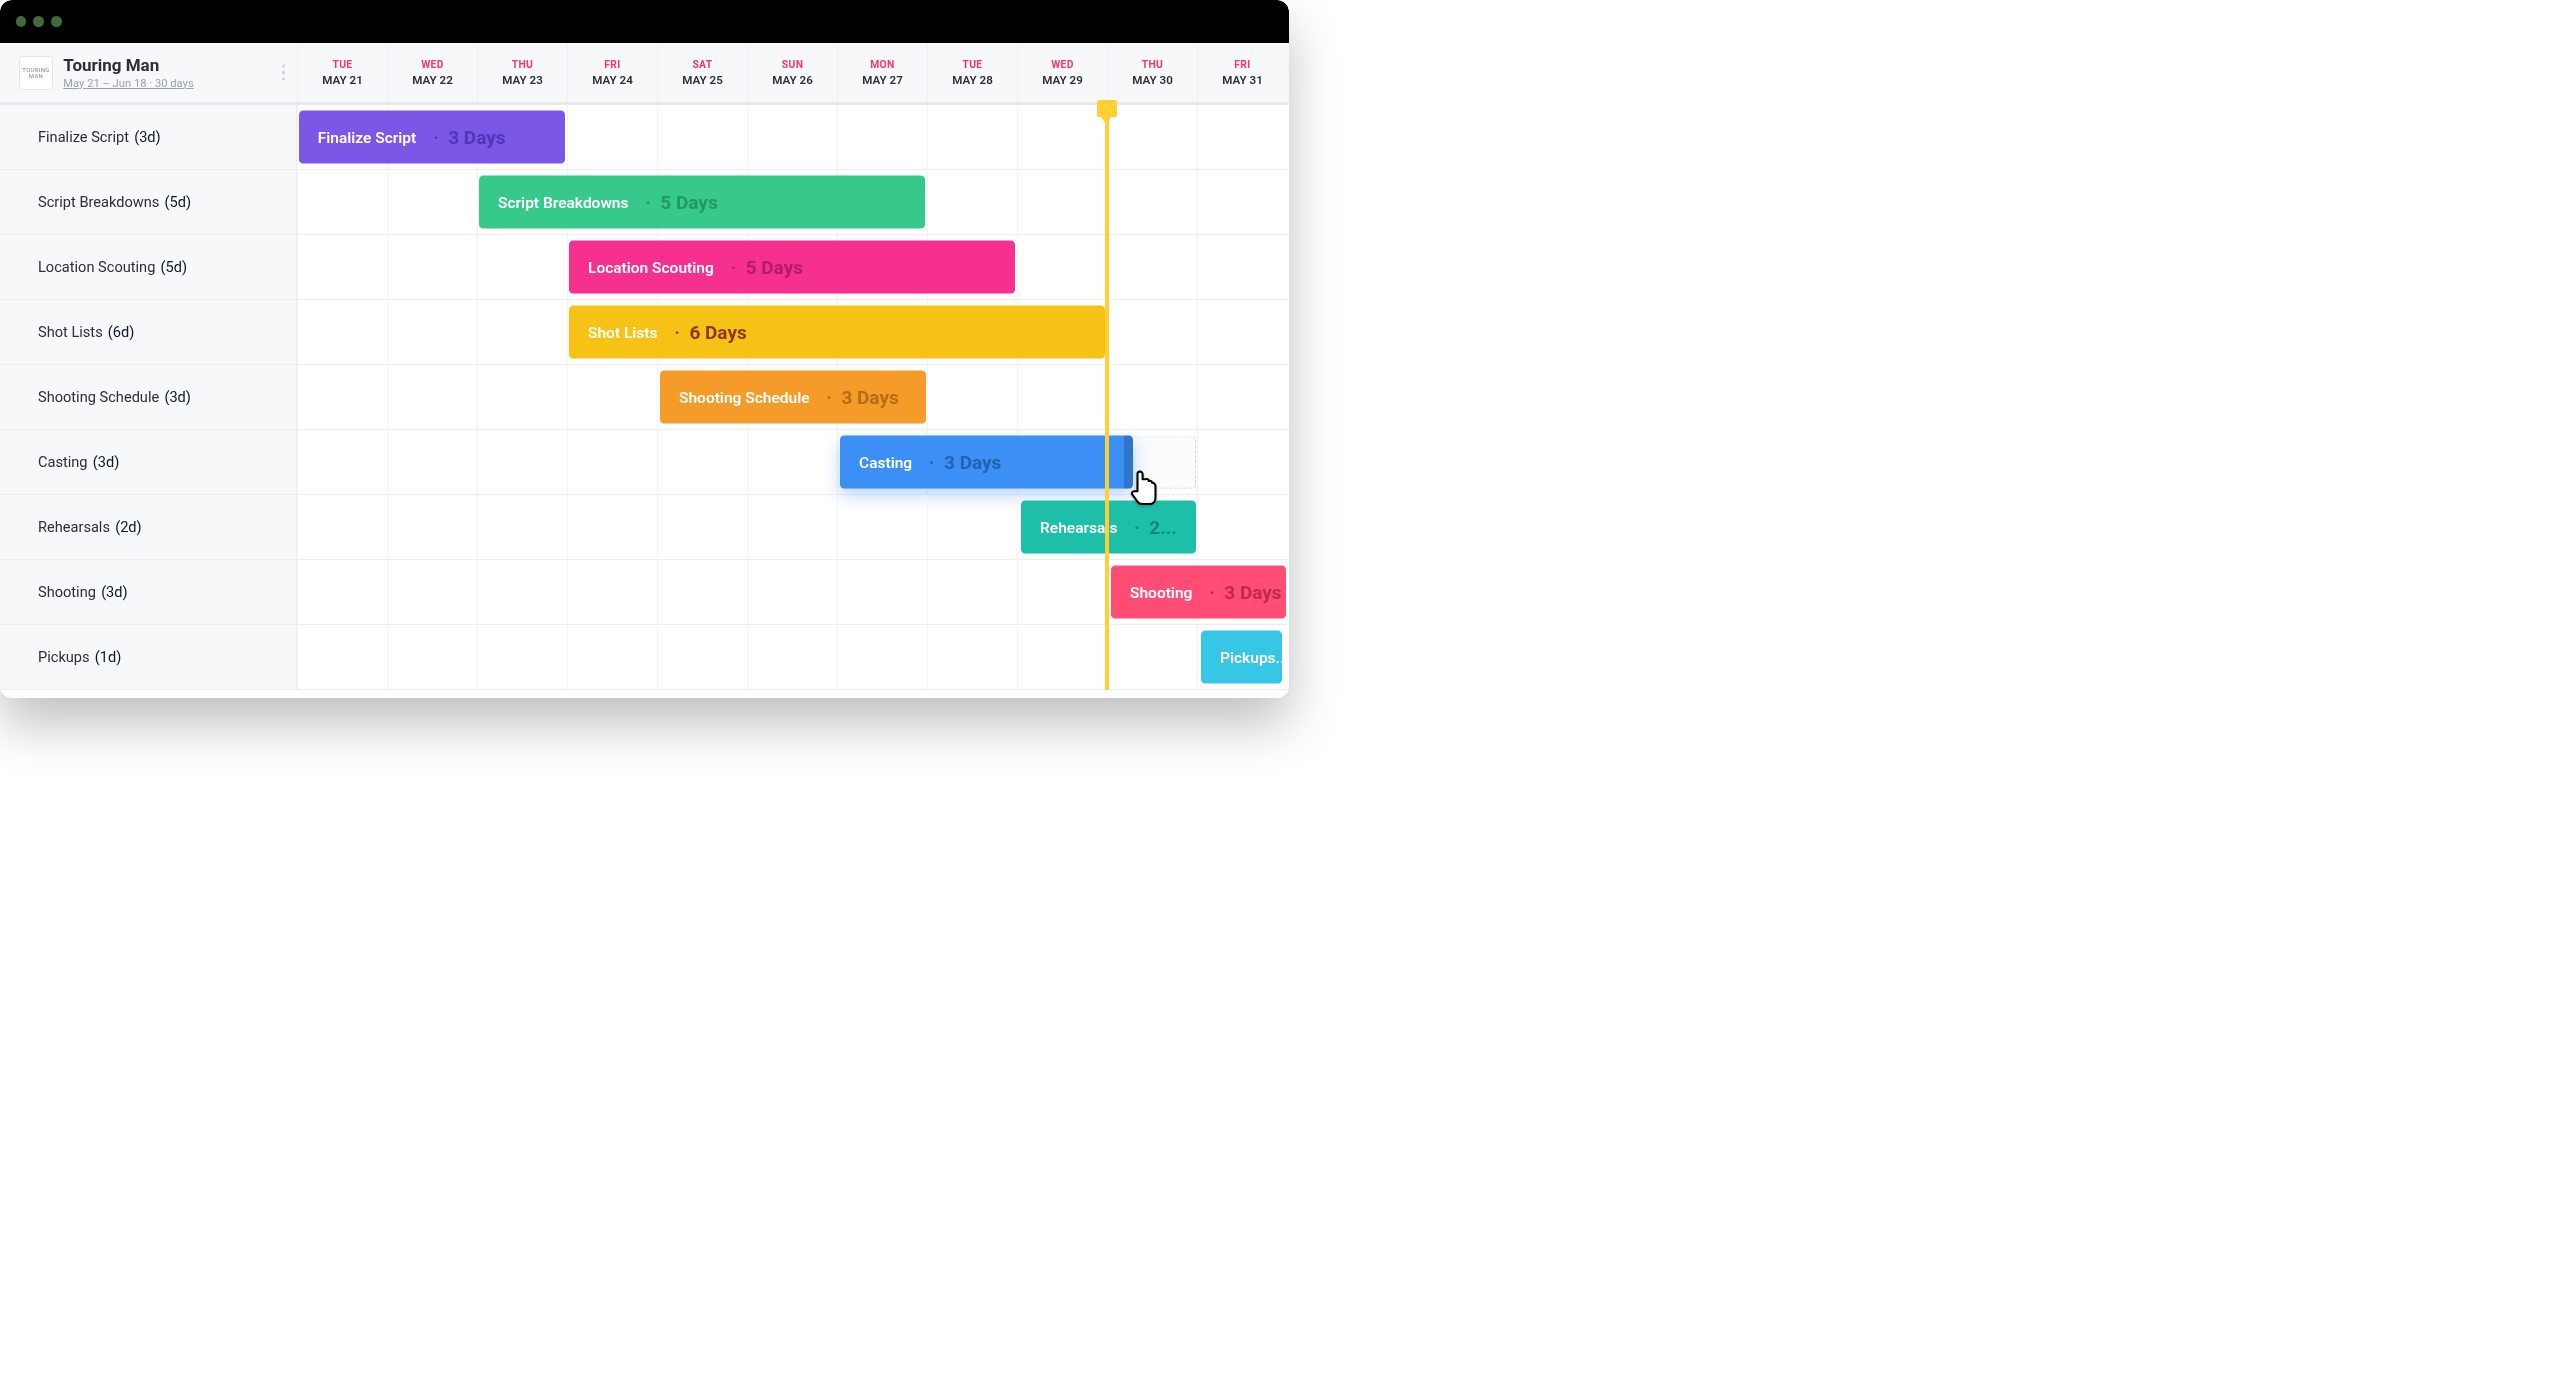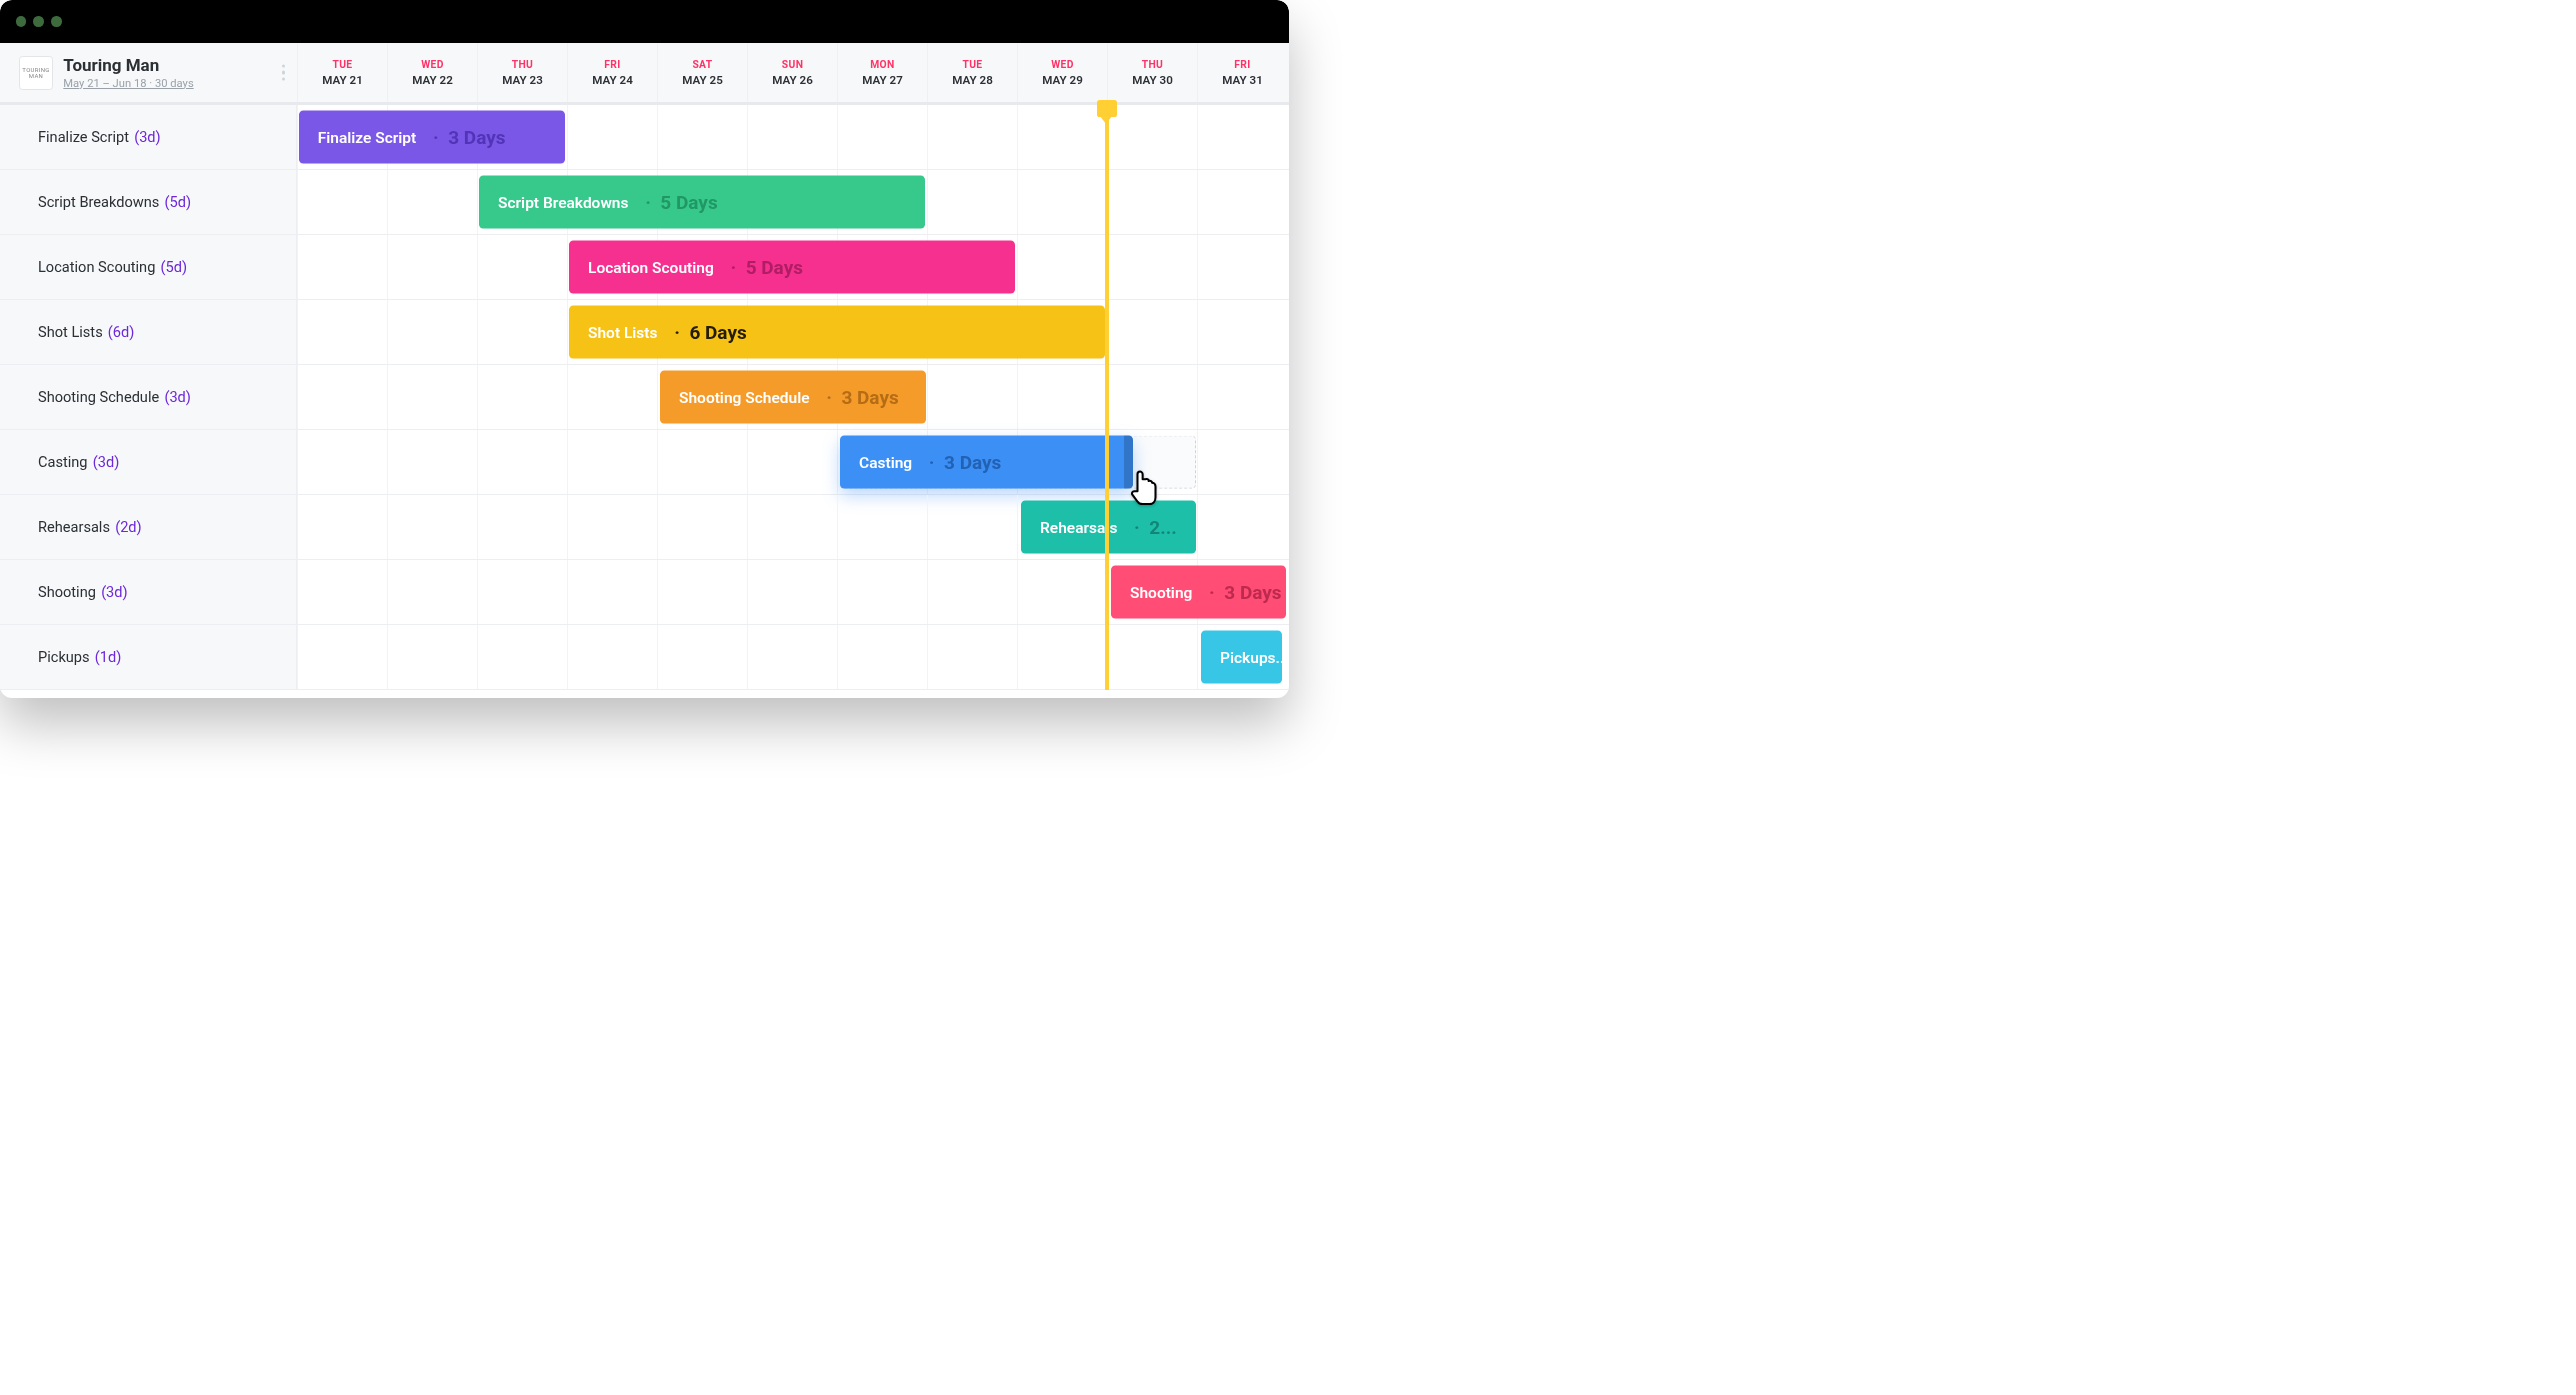--- a/index.html
+++ b/index.html
@@ -67,21 +67,21 @@
 
   
   .rows{position:relative;}
   .row{
     height:65px;display:flex;border-bottom:0.9px solid #eceef1;
   }
   .row-label{
     width:297px;background:#f6f8fa;display:flex;align-items:center;
     padding-left:38px;font-size:14.6px;color:#2c2f33;border-right:0.9px solid #eceef1;
   }
-  .row-label .dur{color:#6d28d9;margin-left:5.2px;}
+  .row-label .dur{color:#0f172a;margin-left:5.2px;}
   .row-grid{
     flex:1;display:grid;grid-template-columns:repeat(11,90px);position:relative;
   }
   .cell{border-left:0.9px solid #f1f3f5;}
 
   
   .bar{
     position:absolute;top:50%;transform:translateY(-50%);
     height:53px;border-radius:4.3px;display:flex;align-items:center;
     padding:0 19px;color:#fff;font-size:15.5px;font-weight:600;white-space:nowrap;
@@ -271,21 +271,21 @@
         <div class="cell"></div>
         <div class="cell"></div>
         <div class="cell"></div>
         <div class="cell"></div>
         <div class="cell"></div>
         <div class="cell"></div>
         <div class="cell"></div>
         <div class="cell"></div>
         <div class="bar" style="left: 272px; width: 536px; background: rgb(246, 194, 21);">
           <span>Shot Lists</span>
-          <span class="bdur" style="color: #000000;">&nbsp;·&nbsp; 6 Days</span>
+          <span class="bdur" style="color: #7f1d1d;">&nbsp;·&nbsp; 6 Days</span>
         </div>
       </div>
     </div>
     <div class="row">
       <div class="row-label">
         <span>Shooting Schedule</span>
         <span class="dur"> (3d)</span>
       </div>
       <div class="row-grid">
         <div class="cell"></div>

